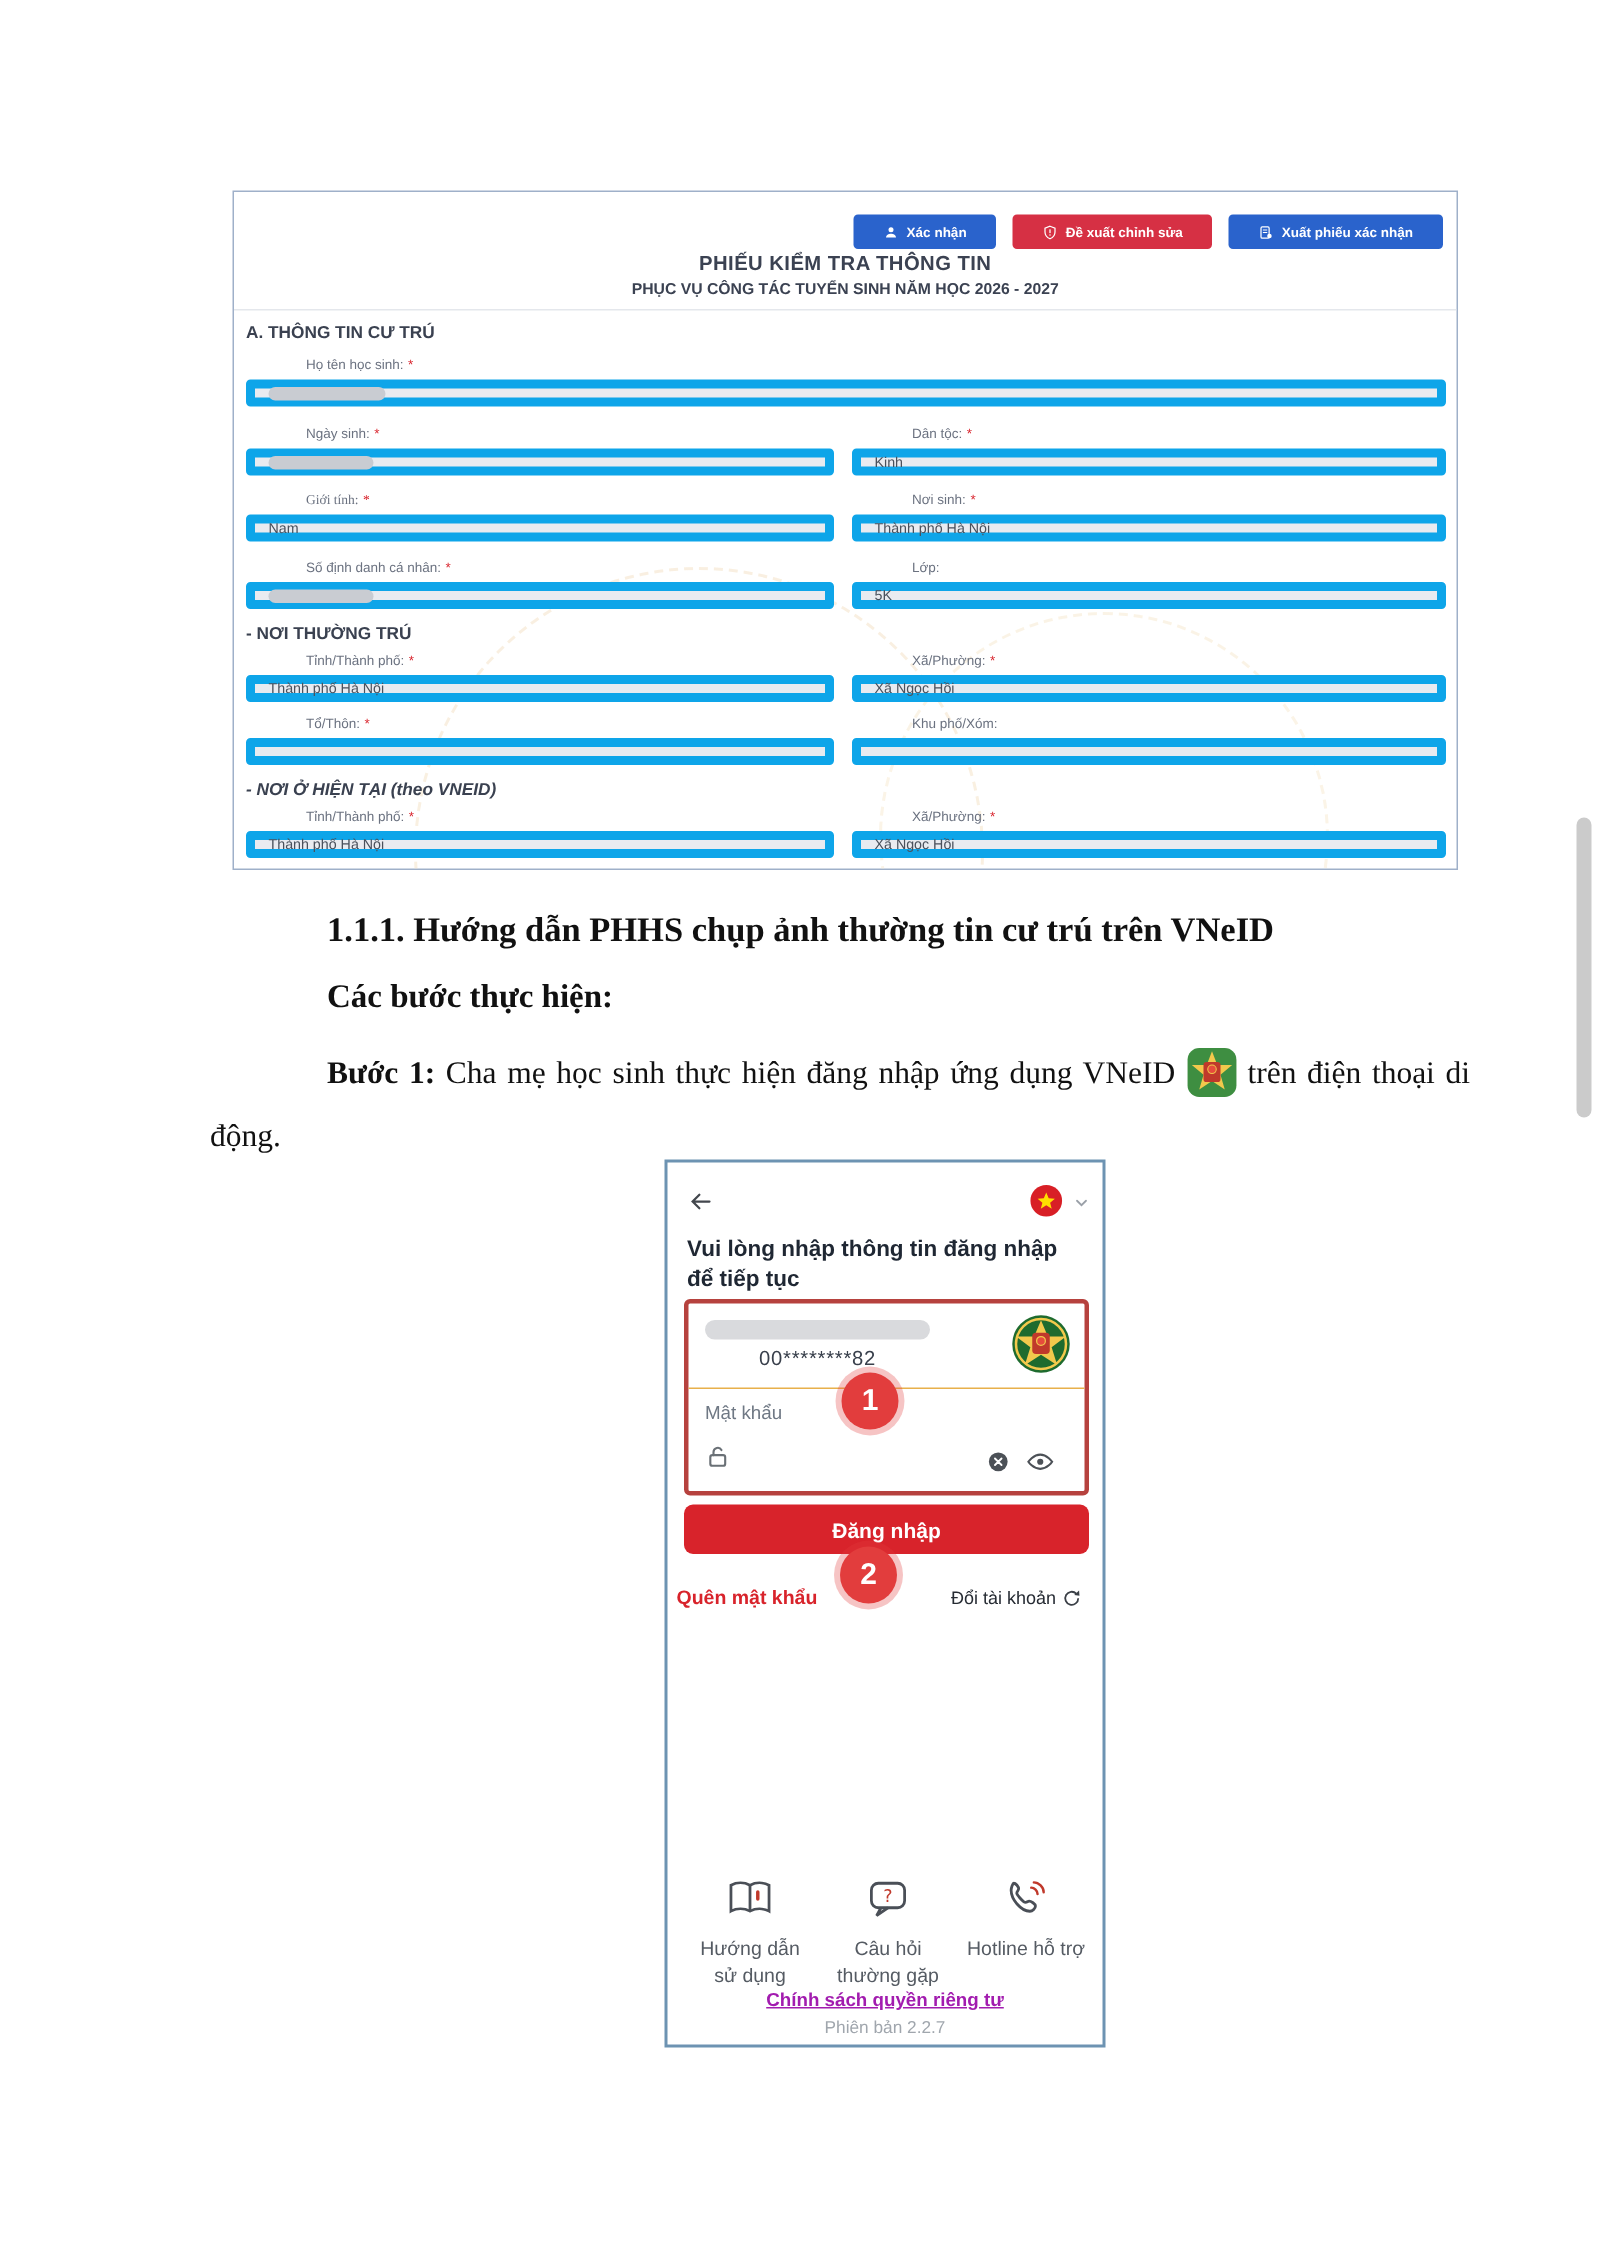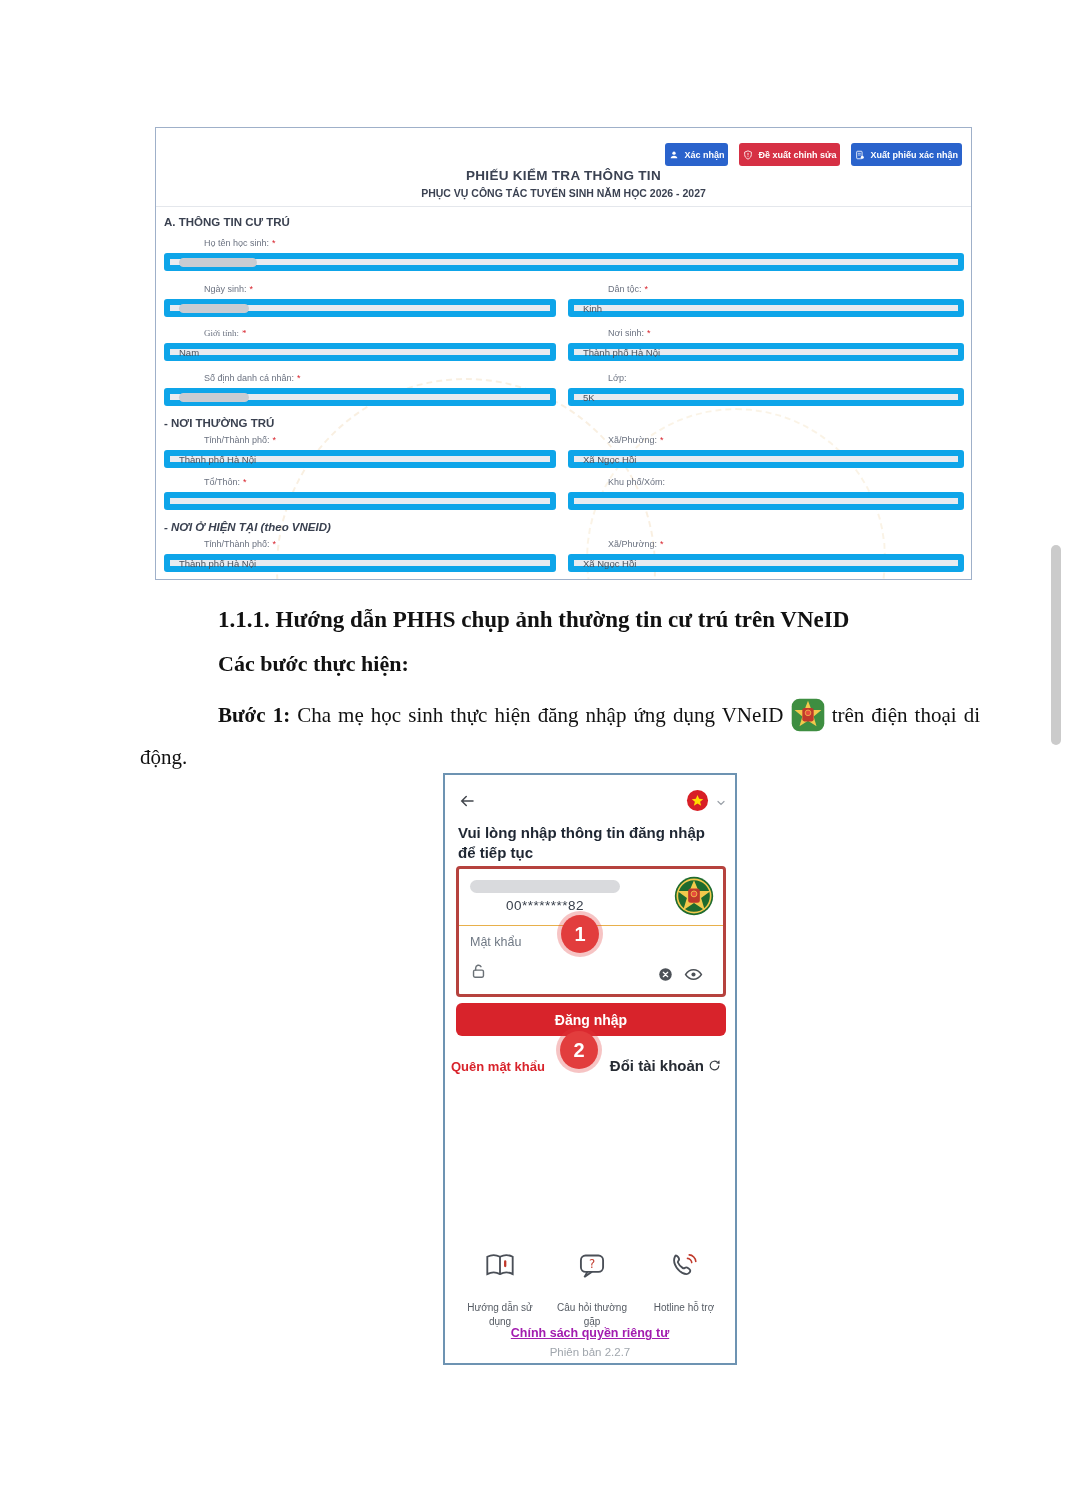--- a/index.html
+++ b/index.html
@@ -6,21 +6,21 @@
   body { background:#ffffff; font-family:"Liberation Sans", sans-serif; }
   .page { position:relative; width:1078px; height:1500px; background:#ffffff; margin:0 auto; overflow:hidden; }
 
   
   .form-shot { position:absolute; left:155px; top:127px; width:817px; height:453px;
                background:#ffffff; border:1px solid #9fb0c9; overflow:hidden; }
   .wm { position:absolute; border:2px dashed #f2ddbd; border-radius:50%; opacity:.45; pointer-events:none; }
   .wm1 { left:120px; top:250px; width:380px; height:380px; }
   .wm2 { left:430px; top:280px; width:300px; height:300px; border-color:#f6e6c9; }
   .toolbar { position:absolute; top:15px; right:9px; display:flex; gap:11px; }
-  .tbtn { display:flex; align-items:center; gap:5px; height:23px; padding:0 4px; border:none;
+  .tbtn { display:flex; align-items:center; gap:5px; height:23px; padding:0 20px; border:none;
           border-radius:3px; color:#ffffff; font-size:9px; font-weight:bold; cursor:pointer;
           font-family:"Liberation Sans", sans-serif; }
   .tbtn.blue { background:#2a63cc; }
   .tbtn.red { background:#d63044; }
   .form-title { position:absolute; top:40px; left:0; width:100%; text-align:center;
                 font-size:13.5px; font-weight:bold; color:#3b4252; letter-spacing:.3px; }
   .form-subtitle { position:absolute; top:59px; left:0; width:100%; text-align:center;
                    font-size:10.5px; font-weight:bold; color:#3b4252; }
   .form-divider { position:absolute; top:78px; left:0; width:100%; height:1px; background:#e4e7ec; }
   .fsection { position:absolute; left:8px; font-size:11.5px; font-weight:bold; color:#3a4150; }
@@ -68,26 +68,26 @@
            box-shadow:0 0 0 4px rgba(226,61,61,.30); color:#ffffff; font-size:20px; font-weight:bold;
            display:flex; align-items:center; justify-content:center; z-index:5; }
   .badge1 { left:102px; top:46px; }
   .badge2 { left:115px; top:256px; }
   .login-btn { position:absolute; left:11px; top:228px; width:270px; height:33px; background:#d8232b;
                border:none; border-radius:6px; color:#ffffff; font-size:14px; font-weight:bold;
                cursor:pointer; font-family:"Liberation Sans", sans-serif; }
   .links-row { position:absolute; left:6px; top:282px; width:270px; display:flex;
                justify-content:space-between; align-items:flex-end; }
   .link-forgot { color:#d8232b; font-size:13px; font-weight:bold; cursor:pointer; }
-  .link-switch { color:#262b33; font-size:15px; font-weight:bold; cursor:pointer;
+  .link-switch { color:#262b33; font-size:12px; font-weight:normal; cursor:pointer;
                  display:flex; align-items:center; gap:4px; }
   .ph-footer { position:absolute; left:14px; top:478px; width:266px; display:flex;
                justify-content:space-between; }
   .ftr-item { width:82px; text-align:center; cursor:pointer; }
-  .ftr-item .lbl { margin-top:18px; font-size:10px; color:#555b63; line-height:1.35; }
+  .ftr-item .lbl { margin-top:6px; font-size:13px; color:#555b63; line-height:1.35; }
   .ph-policy { position:absolute; left:0; top:551px; width:100%; text-align:center; font-size:12.5px;
                color:#a21caf; text-decoration:underline; cursor:pointer; font-weight:bold;}
   .ph-version { position:absolute; left:0; top:571px; width:100%; text-align:center; font-size:11.5px;
                 color:#a0a6ad; }
 
   
   .scroll-thumb { position:absolute; left:1051px; top:545px; width:10px; height:200px;
                   background:#cbcbcb; border-radius:6px; cursor:grab; }
 </style>
 </head>

